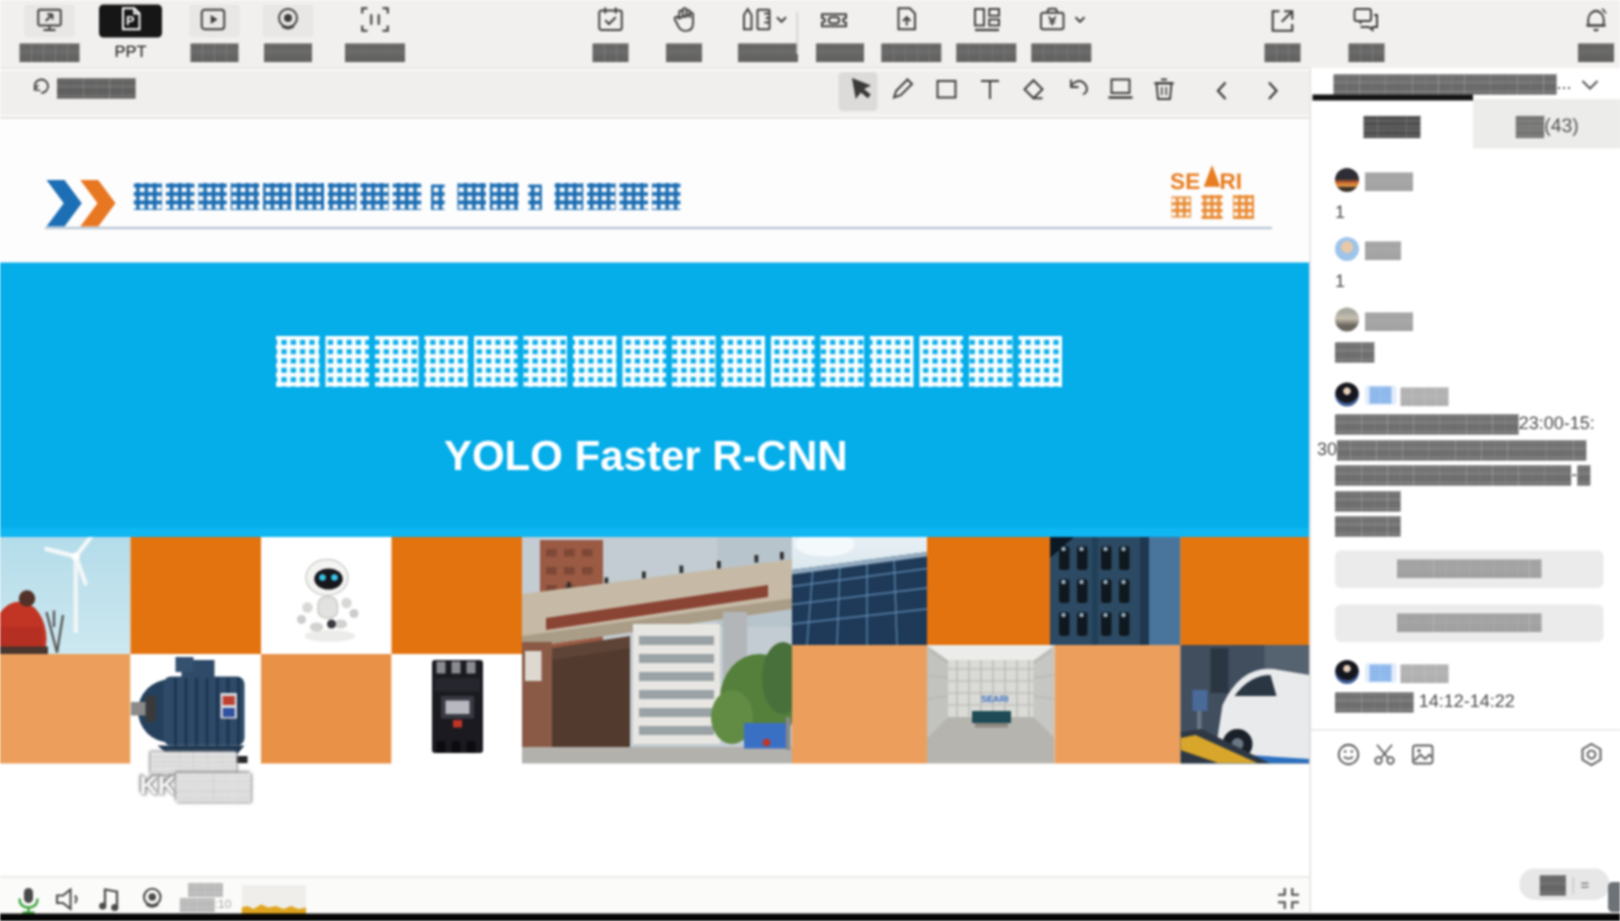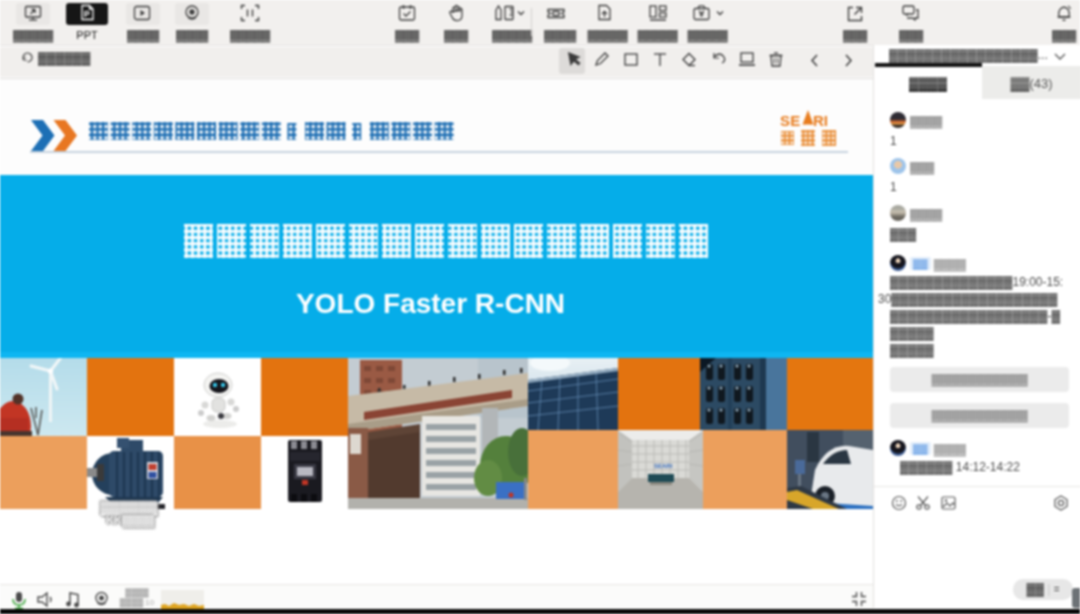--- a/index.html
+++ b/index.html
@@ -533,21 +533,21 @@
       <path d="M 36 34 Q 46 20 60 20 L 64 34 Z" fill="#2a3642"></path>
       <circle cx="38" cy="66" r="10" fill="#1a2028"></circle>
       <circle cx="38" cy="66" r="4" fill="#6a7684"></circle>
       <path d="M 24 72 L 86 76 L 86 79 L 24 79 Z" fill="#2a6fc0"></path>
       <polygon points="0,58 14,56 60,79 0,79" fill="#2e3844"></polygon>
       <polygon points="0,62 10,60 52,79 26,79 0,70" fill="#d8a62a"></polygon>
     </svg>
   </div>
 
   <div class="abs" style="left:89px;top:500px;width:80px;text-align:center;font-size:13px;font-weight:bold;color:#f4f4f4;text-shadow:0 0 2px #8e8e8e,1px 1px 2px #8e8e8e,-1px -1px 2px #8e8e8e"><span class="blk">▓▓▓▓▓▓</span></div>
-  <div class="abs" style="left:80px;top:514px;width:100px;text-align:center;font-size:11px;font-weight:bold;color:#f4f4f4;text-shadow:0 0 2px #8e8e8e,1px 1px 2px #8e8e8e,-1px -1px 2px #8e8e8e">KK<span class="blk">▓▓▓▓</span></div>
+  <div class="abs" style="left:80px;top:514px;width:100px;text-align:center;font-size:17px;font-weight:bold;color:#f4f4f4;text-shadow:0 0 2px #8e8e8e,1px 1px 2px #8e8e8e,-1px -1px 2px #8e8e8e">KK<span class="blk">▓▓▓▓</span></div>
 
   <div class="abs" id="bbar">
     <svg style="position:absolute;left:11px;top:6px" width="16" height="19">
       <rect x="5" y="1" width="6" height="10" rx="3" fill="#4a4a4a"></rect>
       <path d="M 2 8 Q 2 14 8 14 Q 14 14 14 8" fill="none" stroke="#3fa43f" stroke-width="1.6"></path>
       <line x1="8" y1="14" x2="8" y2="17" stroke="#3fa43f" stroke-width="1.6"></line>
       <line x1="4" y1="17.5" x2="12" y2="17.5" stroke="#3fa43f" stroke-width="1.6"></line>
     </svg>
     <svg style="position:absolute;left:37px;top:7px" width="18" height="15">
       <polygon points="1,5 5,5 10,1 10,14 5,10 1,10" fill="none" stroke="#4a4a4a" stroke-width="1.4"></polygon>
@@ -603,32 +603,32 @@
     <div class="avatar" style="left:16px;top:113px;background:radial-gradient(circle at 50% 42%,#e8c8a8 0 30%,#9ec4ea 34%)"></div>
     <div class="uname" style="left:36px;top:116px">▓▓▓</div>
     <div class="mtext" style="left:16px;top:135px">1</div>
 
     <div class="avatar" style="left:16px;top:160px;background:linear-gradient(180deg,#a8a8a0 20%,#c8c0b0 45%,#6a665e 75%)"></div>
     <div class="uname" style="left:36px;top:163px">▓▓▓▓</div>
     <div class="mtext" style="left:16px;top:182px">▓▓▓</div>
 
     <div class="avatar" style="left:16px;top:210px;background:radial-gradient(circle at 50% 36%,#e8d0b8 0 17%,#16161e 21% 58%,#3e5e96 62%)"></div>
     <div class="uname" style="left:36px;top:212px"><span class="badge">▓▓</span> <span style="color:#9b9b9b">▓▓▓▓</span></div>
-    <div class="mtext" style="left:16px;top:230px">▓▓▓▓▓▓▓▓▓▓▓▓▓▓19:00-15:</div>
+    <div class="mtext" style="left:16px;top:230px">▓▓▓▓▓▓▓▓▓▓▓▓▓▓23:00-15:</div>
     <div class="mtext" style="left:4px;top:247px">30<span class="blk">▓▓▓▓▓▓▓▓▓▓▓▓▓▓▓▓▓▓▓</span></div>
     <div class="mtext" style="left:16px;top:264px">▓▓▓▓▓▓▓▓▓▓▓▓▓▓▓▓▓▓-▓</div>
     <div class="mtext" style="left:16px;top:281px">▓▓▓▓▓</div>
     <div class="mtext" style="left:16px;top:298px">▓▓▓▓▓</div>
 
     <div class="sysmsg" style="top:322px"><span class="blk">▓▓▓▓▓▓▓▓▓▓▓▓</span></div>
     <div class="sysmsg" style="top:358px"><span class="blk">▓▓▓▓▓▓▓▓▓▓▓▓</span></div>
 
     <div class="avatar" style="left:16px;top:395px;background:radial-gradient(circle at 50% 36%,#e8d0b8 0 17%,#16161e 21% 58%,#3e5e96 62%)"></div>
     <div class="uname" style="left:36px;top:397px"><span class="badge">▓▓</span> <span style="color:#9b9b9b">▓▓▓▓</span></div>
-    <div class="mtext" style="left:26px;top:415px">▓▓▓▓▓▓ 14:12-14:22</div>
+    <div class="mtext" style="left:16px;top:415px">▓▓▓▓▓▓ 14:12-14:22</div>
 
     <div class="sb" style="left:0;top:441px;width:207px;height:1px;background:#e8e6e4"></div>
     <svg class="sb" style="left:17px;top:450px" width="150" height="16">
       <g fill="none" stroke="#5a5a5a" stroke-width="1.2">
         <circle cx="8" cy="8" r="6.5"></circle>
         <path d="M 5 9.5 Q 8 12 11 9.5"></path>
       </g>
       <circle cx="5.8" cy="6" r="0.9" fill="#5a5a5a"></circle>
         <circle cx="10.2" cy="6" r="0.9" fill="#5a5a5a"></circle>
       <g fill="none" stroke="#5a5a5a" stroke-width="1.2">

